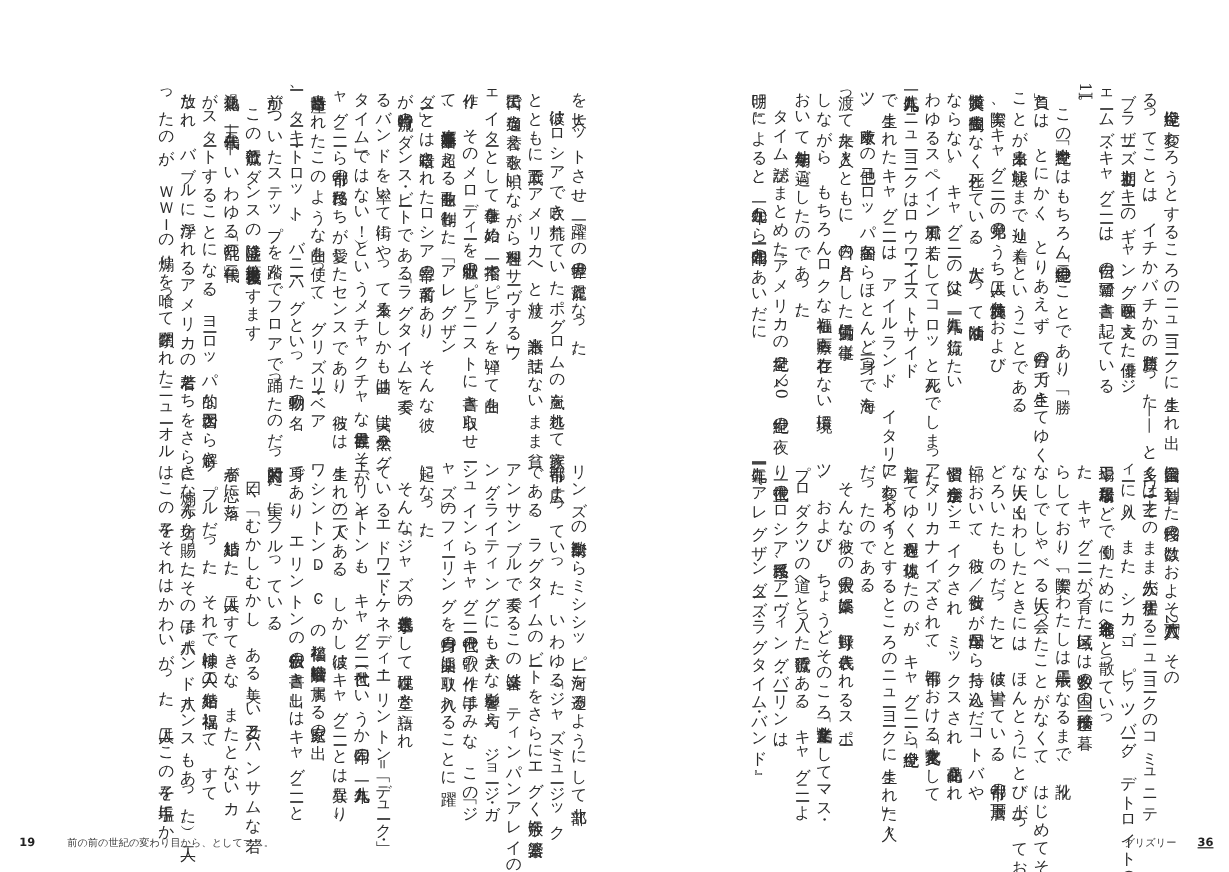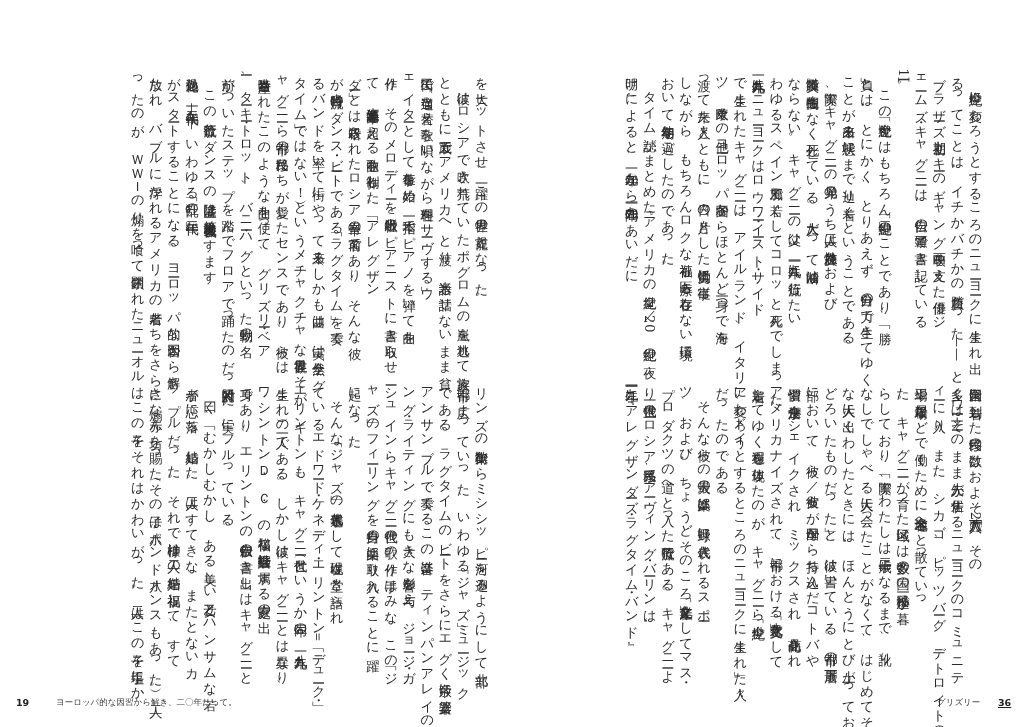--- a/index.html
+++ b/index.html
@@ -122,15 +122,15 @@
       <span class="line">対照的で、実にフルっている。</span>
       <span class="line">　曰く、「むかしむかし、ある美しい乙女とハンサムな若</span>
       <span class="line">者が恋に落ち、結婚した。二人はすてきな、またとないカ</span>
       <span class="line">ップルだった。それで神様は二人の結婚を祝福して、すて</span>
       <span class="line">きな赤ん坊を賜った（その子は八ポンド八オンスもあった）。二人</span>
       <span class="line">はこの子をそれはかわいがった。二人はこの子を手塩にか</span>
     </div>
 </div>
 
 <span class="footer pagenum left-num">19</span>
-<span class="footer left-title">ヨーロッパ的な因習から解き、二〇年たって。</span>
+<span class="footer left-title">前の前の世紀の変わり目から、としてマス。</span>
 <span class="footer right-author">グリズリー</span>
 <span class="footer pagenum right-num">36</span>
 
 </body></html>

